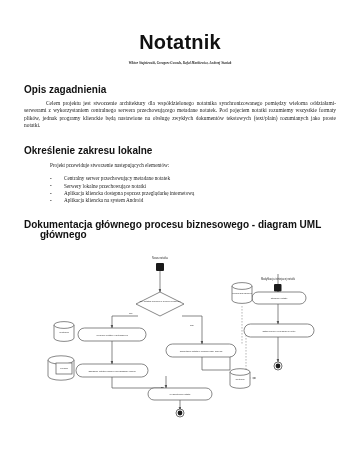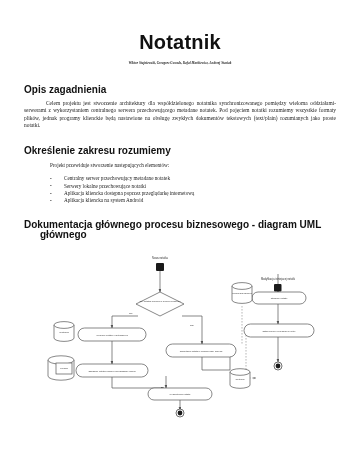--- a/index.html
+++ b/index.html
@@ -107,21 +107,21 @@
 <body>
 
 <div class="page">
 
   <h1 class="doc-title">Notatnik</h1>
   <p class="authors">Wiktor Stajniewski, Grzegorz Gwozdz, Rafal Markiewicz, Andrzej Stasiak</p>
 
   <h2 class="section-heading h-opis">Opis zagadnienia</h2>
   <p class="para"><span class="ind"></span><span>Celem projektu jest stworzenie architektury dla współdzielonego notatnika synchronizowanego pomiędzy wieloma oddziałami-serwerami z wykorzystaniem centralnego serwera przechowującego metadane notatek. Pod pojęciem notatki rozumiemy wszystkie formaty plików, jednak programy klienckie będą nastawione na obsługę zwykłych dokumentów tekstowych (text/plain) rozumianych jako proste notatki.</span></p>
 
-  <h2 class="section-heading h-zakres">Określenie zakresu rozumiemy</h2>
+  <h2 class="section-heading h-zakres">Określenie zakresu lokalne</h2>
   <p class="para-intro">Projekt przewiduje stworzenie następujących elementów:</p>
 
   <ul class="bullets">
     <li>Centralny serwer przechowujący metadane notatek</li>
     <li>Serwery lokalne przechowujące notatki</li>
     <li>Aplikacja kliencka dostępna poprzez przeglądarkę internetową</li>
     <li>Aplikacja kliencka na system Android</li>
   </ul>
 
   <h2 class="section-heading h-dok">

